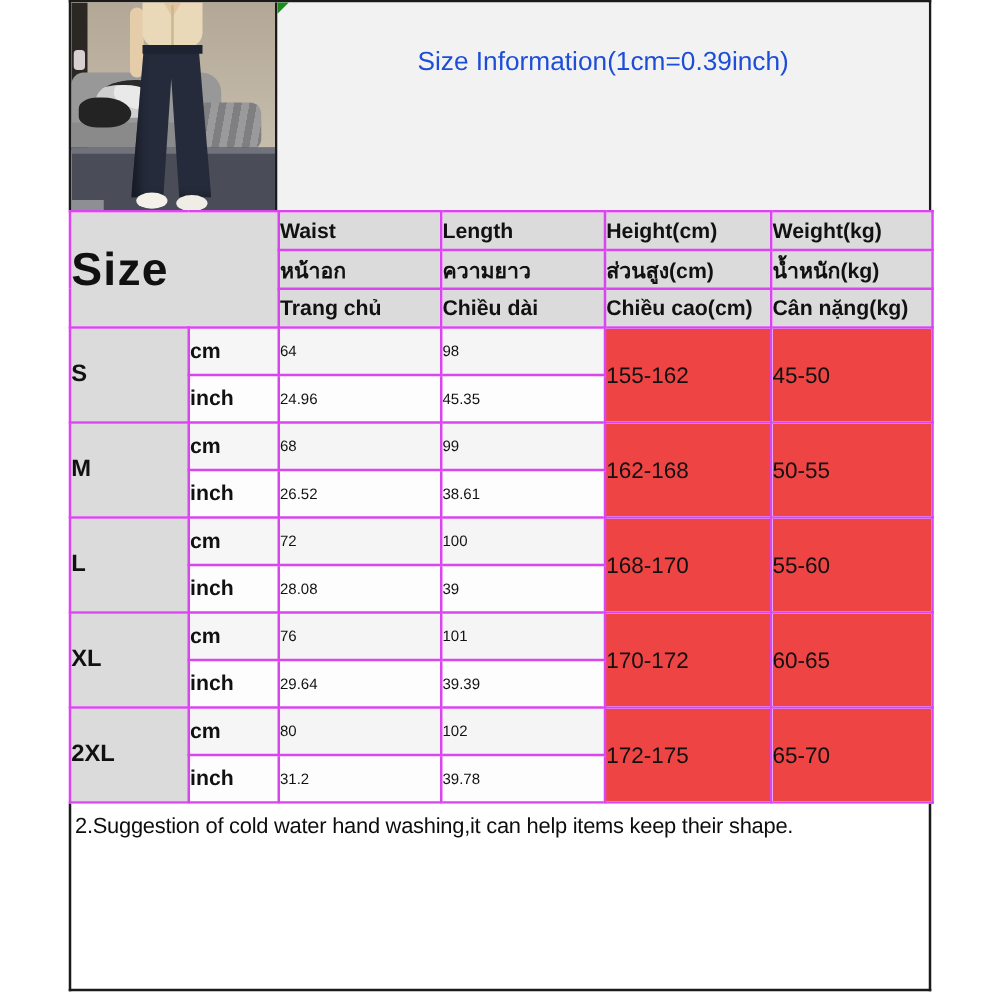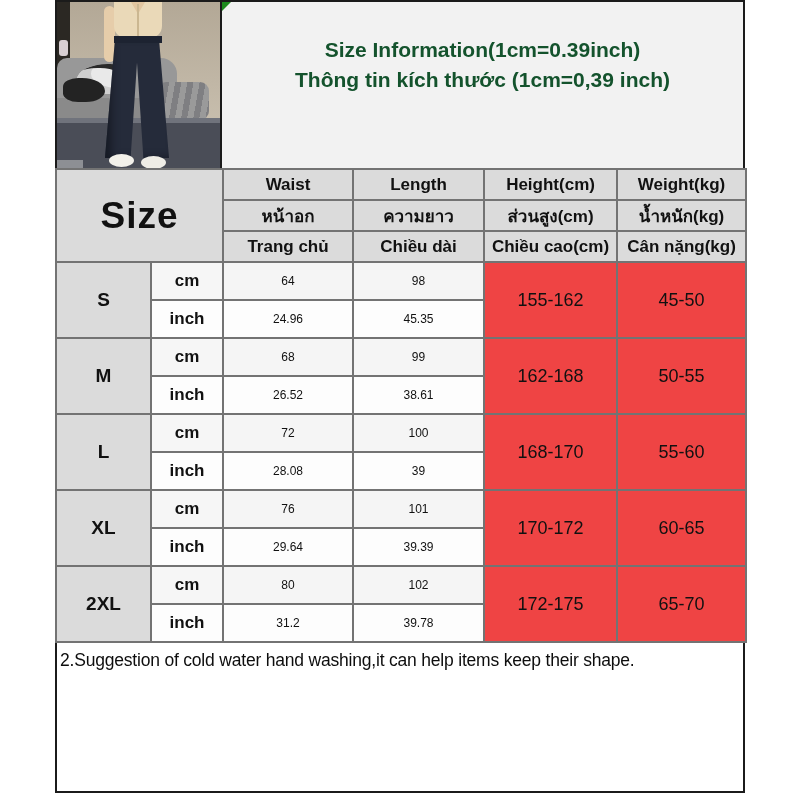--- a/index.html
+++ b/index.html
@@ -6,21 +6,21 @@
     font-family:"Liberation Sans", sans-serif;color:#111;}
   .sheet{position:absolute;left:55px;top:0;width:690px;}
 
   
   .top-row{display:flex;height:168px;box-sizing:border-box;
     border:2px solid #1b1b1b;border-bottom:none;}
   .photo-cell{position:relative;width:165px;height:166px;flex:0 0 165px;
     border-right:2px solid #1b1b1b;box-sizing:border-box;overflow:hidden;background:#c4baa9;}
   .title-cell{position:relative;flex:1;background:#f2f2f2;text-align:center;
     padding-top:33px;box-sizing:border-box;}
-  .title-cell div{font-weight:bold;font-size:21px;line-height:30px;color:#14532d;}
+  .title-cell div{font-weight:normal;font-size:21px;line-height:30px;color:#1d4ed8;}
   .corner-triangle{position:absolute;left:0;top:0;width:0;height:0;
     border-top:9px solid #1e8a1e;border-right:9px solid transparent;}
 
   
   .ph{position:absolute;}
   .wall{left:0;top:0;width:100%;height:100%;background:linear-gradient(#b3a896,#cfc6b6);}
   .strip-left{left:0;top:0;width:13px;height:118px;background:#2b2823;}
   .sticker1{left:2px;top:38px;width:9px;height:16px;background:#d8cfd2;border-radius:3px;}
   .sticker2{left:3px;top:58px;width:8px;height:10px;background:#b45a66;border-radius:50%;}
   .sticker3{left:1px;top:104px;width:10px;height:9px;background:#4a79b0;border-radius:2px;}
@@ -41,21 +41,21 @@
   .button-line{left:80px;top:2px;width:2px;height:32px;background:#cbb791;}
   .jeans{left:48px;top:34px;width:64px;height:122px;background:#252b3a;
     clip-path:polygon(16% 0,84% 0,100% 100%,60% 100%,50% 22%,40% 100%,0 100%);
     box-shadow:inset 6px 0 8px #161a24;}
   .waistband{left:57px;top:34px;width:48px;height:7px;background:#1d2331;}
   .shoe-l{left:52px;top:152px;width:25px;height:13px;background:#f3f1ea;border-radius:50%;}
   .shoe-r{left:84px;top:154px;width:25px;height:13px;background:#efede6;border-radius:50%;}
 
   
   table.size-table{width:690px;border-collapse:collapse;table-layout:fixed;}
-  .size-table td{border:2px solid #737373;text-align:center;vertical-align:middle;
+  .size-table td{border:2px solid #d946ef;vertical-align:middle;
     padding:0;overflow:hidden;}
   tr.hdr{height:31px;}
   tr.data{height:38px;}
   .hdr td{background:#dbdbdb;font-weight:bold;font-size:17px;}
   td.size-big{background:#dbdbdb;font-weight:bold;font-size:37px;letter-spacing:1px;}
   td.size-letter{background:#dbdbdb;font-weight:bold;font-size:19px;}
   td.unit{font-weight:bold;font-size:17px;background:#f6f6f6;}
   td.val{font-size:12px;}
   tr.cm-row td.val{background:#f5f5f5;}
   tr.inch-row td.val{background:#fdfdfd;}
@@ -93,21 +93,20 @@
       <div class="ph neckline"></div>
       <div class="ph button-line"></div>
       <div class="ph jeans"></div>
       <div class="ph waistband"></div>
       <div class="ph shoe-l"></div>
       <div class="ph shoe-r"></div>
     </div>
     <div class="title-cell">
       <span class="corner-triangle"></span>
       <div>Size Information(1cm=0.39inch)</div>
-      <div>Thông tin kích thước (1cm=0,39 inch)</div>
     </div>
   </div>
 
   <table class="size-table">
     <colgroup>
       <col style="width:95px">
         <col style="width:72px">
         <col style="width:130px">
       <col style="width:131px">
         <col style="width:133px">

